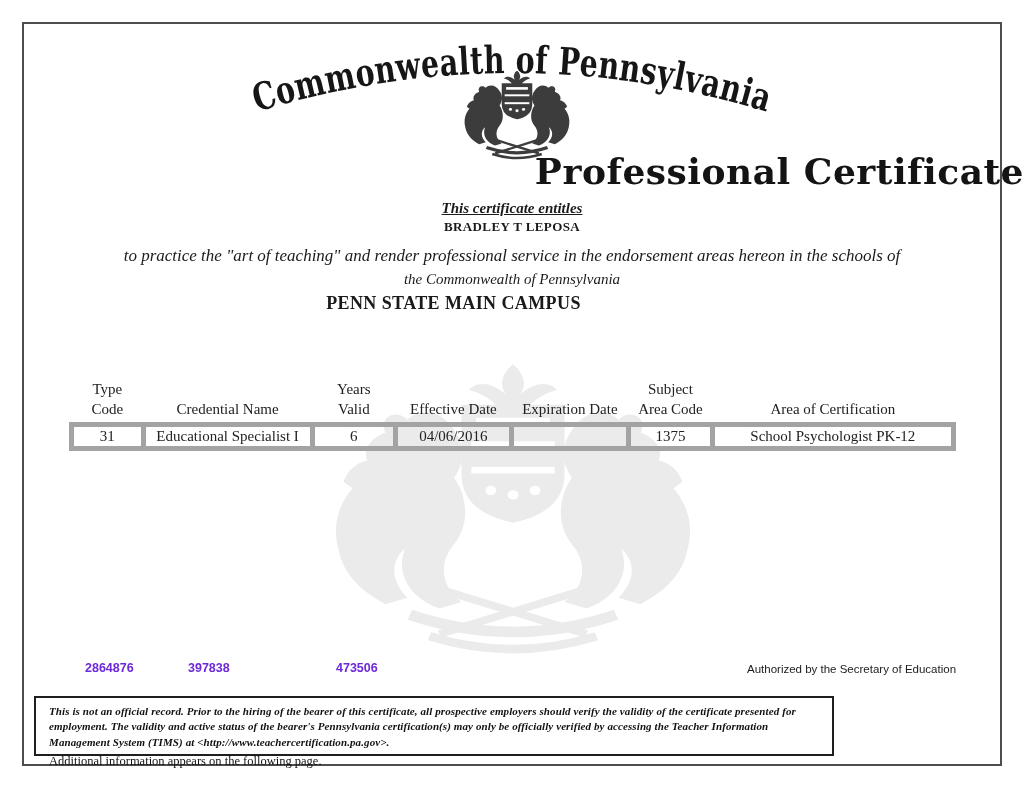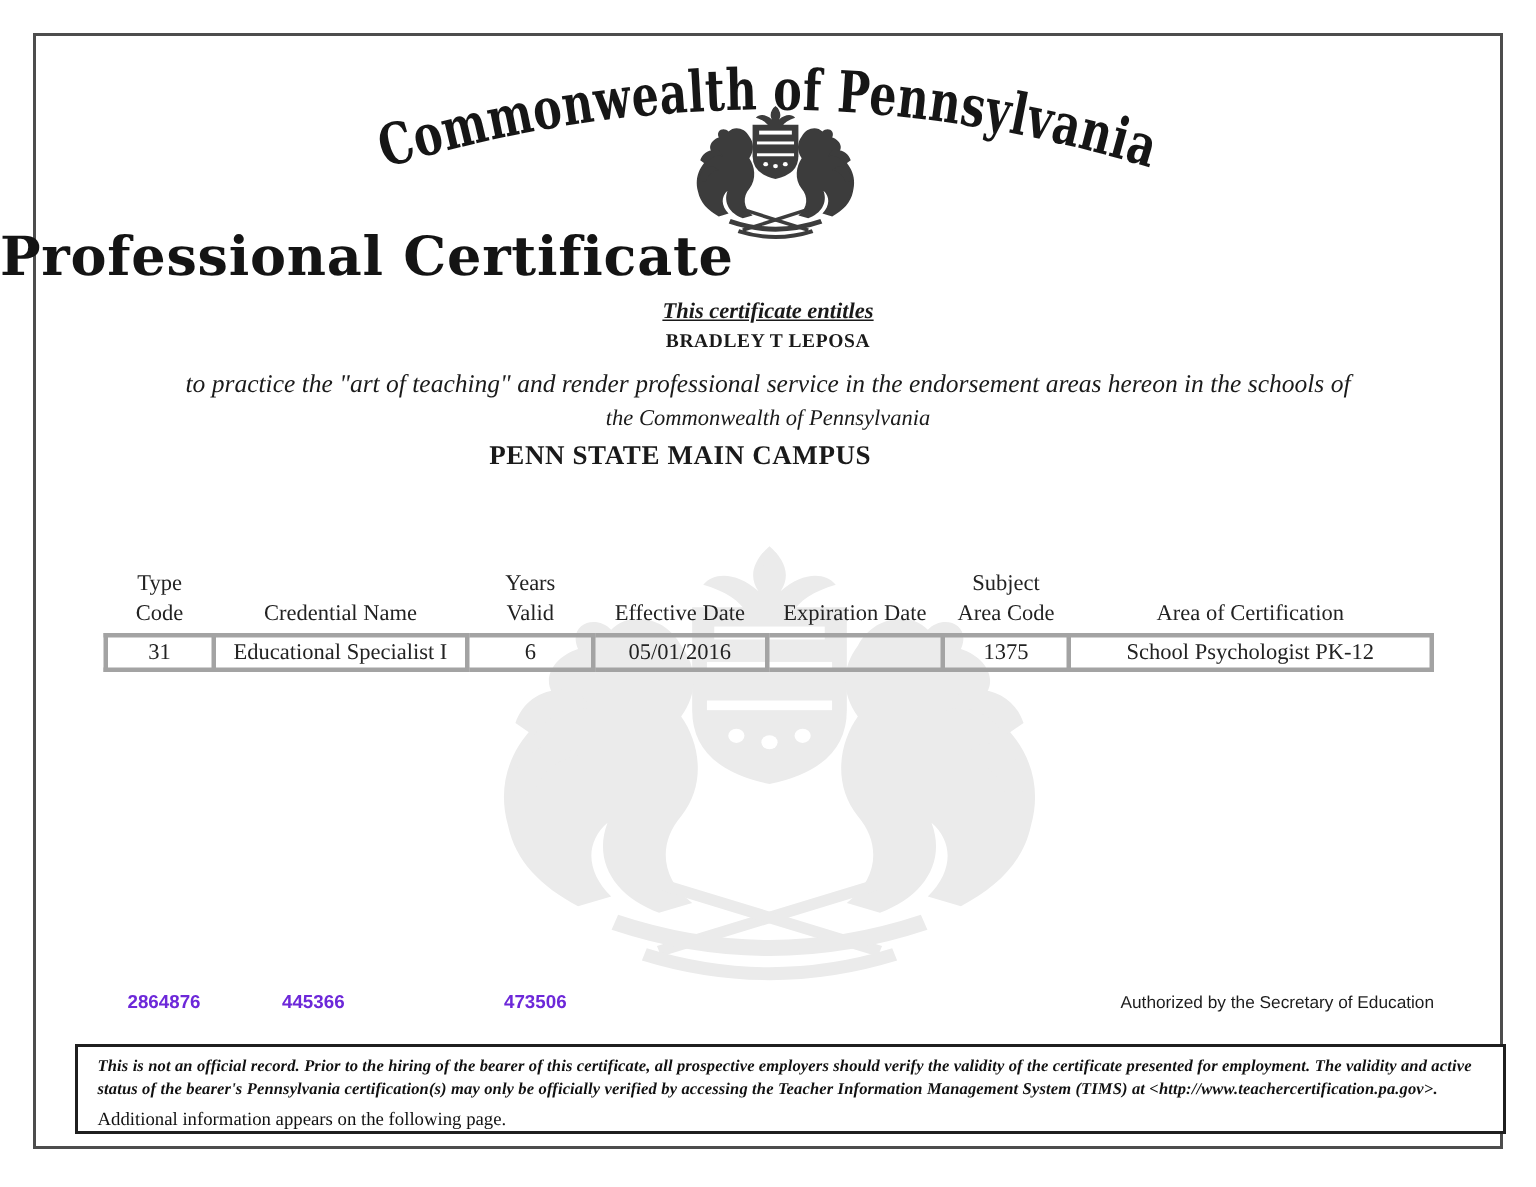--- a/index.html
+++ b/index.html
@@ -21,21 +21,21 @@
   .crest-small {
     position:absolute; left:437px; top:70px; width:160px; height:92px;
     color:#3c3c3c; z-index:2;
   }
   .crest-watermark {
     position:absolute; left:243px; top:362px; width:540px; height:300px;
     color:#ebebeb; z-index:0;
   }
 
   .subtitle {
-    position:absolute; left:0; top:150px; width:1024px; text-align:left;
+    position:absolute; left:0; top:150px; width:1024px; text-align:right;
     font-family:"DejaVu Serif", serif; font-weight:bold; font-size:36px;
     letter-spacing:0.5px; color:#141414; z-index:1;
   }
   .entitles {
     position:absolute; left:0; top:200px; width:1024px; text-align:center;
     font-size:15px; font-weight:bold; font-style:italic;text-decoration:underline;
   }
   .bearer {
     position:absolute; left:0; top:219px; width:1024px; text-align:center;
     font-size:13px; font-weight:bold; letter-spacing:0.4px;
@@ -55,38 +55,38 @@
 
   table.cred {
     position:absolute; left:69px; top:380px; width:887px;
     border-collapse:collapse; z-index:1;
   }
   table.cred th {
     font-weight:normal; font-size:15px; vertical-align:bottom;
     white-space:pre-line; line-height:1.3; padding:0 4px 3px; color:#222;
   }
   table.cred td {
-    border:3px solid #a3a3a3; font-size:15px; text-align:center;
+    border:5px solid #a3a3a3; font-size:15px; text-align:center;
     height:23px; padding:1px 4px; color:#222;
   }
 
   .doc-number {
     position:absolute; top:661px; font-family:Liberation Sans, sans-serif;
     font-weight:bold; font-size:12.5px; color:#6d28d9; z-index:1;
   }
   .num1 { left:85px; } .num2 { left:188px; } .num3 { left:336px; }
 
   .authorization {
     position:absolute; top:663px; left:747px; font-family:"Liberation Sans", sans-serif;
     font-size:11.5px; color:#1c1c1c; z-index:1;
   }
 
   .disclaimer-box {
-    position:absolute; left:34px; top:696px; width:954px; height:60px;
-    border:2px solid #1f1f1f; padding:6px 13px 4px; background:#fff; z-index:2;margin-left:16px;
+    position:absolute; left:34px; top:696px; width:800px; height:60px;
+    border:2px solid #1f1f1f; padding:6px 13px 4px; background:#fff; z-index:2;
   }
   .disclaimer {
     font-size:11px; font-weight:bold; font-style:italic; line-height:1.4;
     color:#111; letter-spacing:0.1px;
   }
   .additional {
     font-size:12.5px; margin-top:4px; color:#111;
   }
 </style>
 </head>
@@ -175,30 +175,30 @@
       <th>Subject
 Area Code</th>
       <th>Area of Certification</th>
     </tr>
   </thead>
   <tbody>
     <tr>
       <td>31</td>
       <td>Educational Specialist I</td>
       <td>6</td>
-      <td>05/01/2016</td>
+      <td>04/06/2016</td>
       <td></td>
       <td>1375</td>
       <td>School Psychologist PK-12</td>
     </tr>
   </tbody>
 </table>
 
 <span class="doc-number num1">2864876</span>
-<span class="doc-number num2">445366</span>
+<span class="doc-number num2">397838</span>
 <span class="doc-number num3">473506</span>
 
 <div class="authorization">Authorized by the Secretary of Education</div>
 
 <div class="disclaimer-box">
   <div class="disclaimer">This is not an official record. Prior to the hiring of the bearer of this certificate, all prospective employers should verify the validity of the certificate presented for employment. The validity and active status of the bearer's Pennsylvania certification(s) may only be officially verified by accessing the Teacher Information Management System (TIMS) at &lt;http://www.teachercertification.pa.gov&gt;.</div>
   <div class="additional">Additional information appears on the following page.</div>
 </div>
 
 </body></html>

